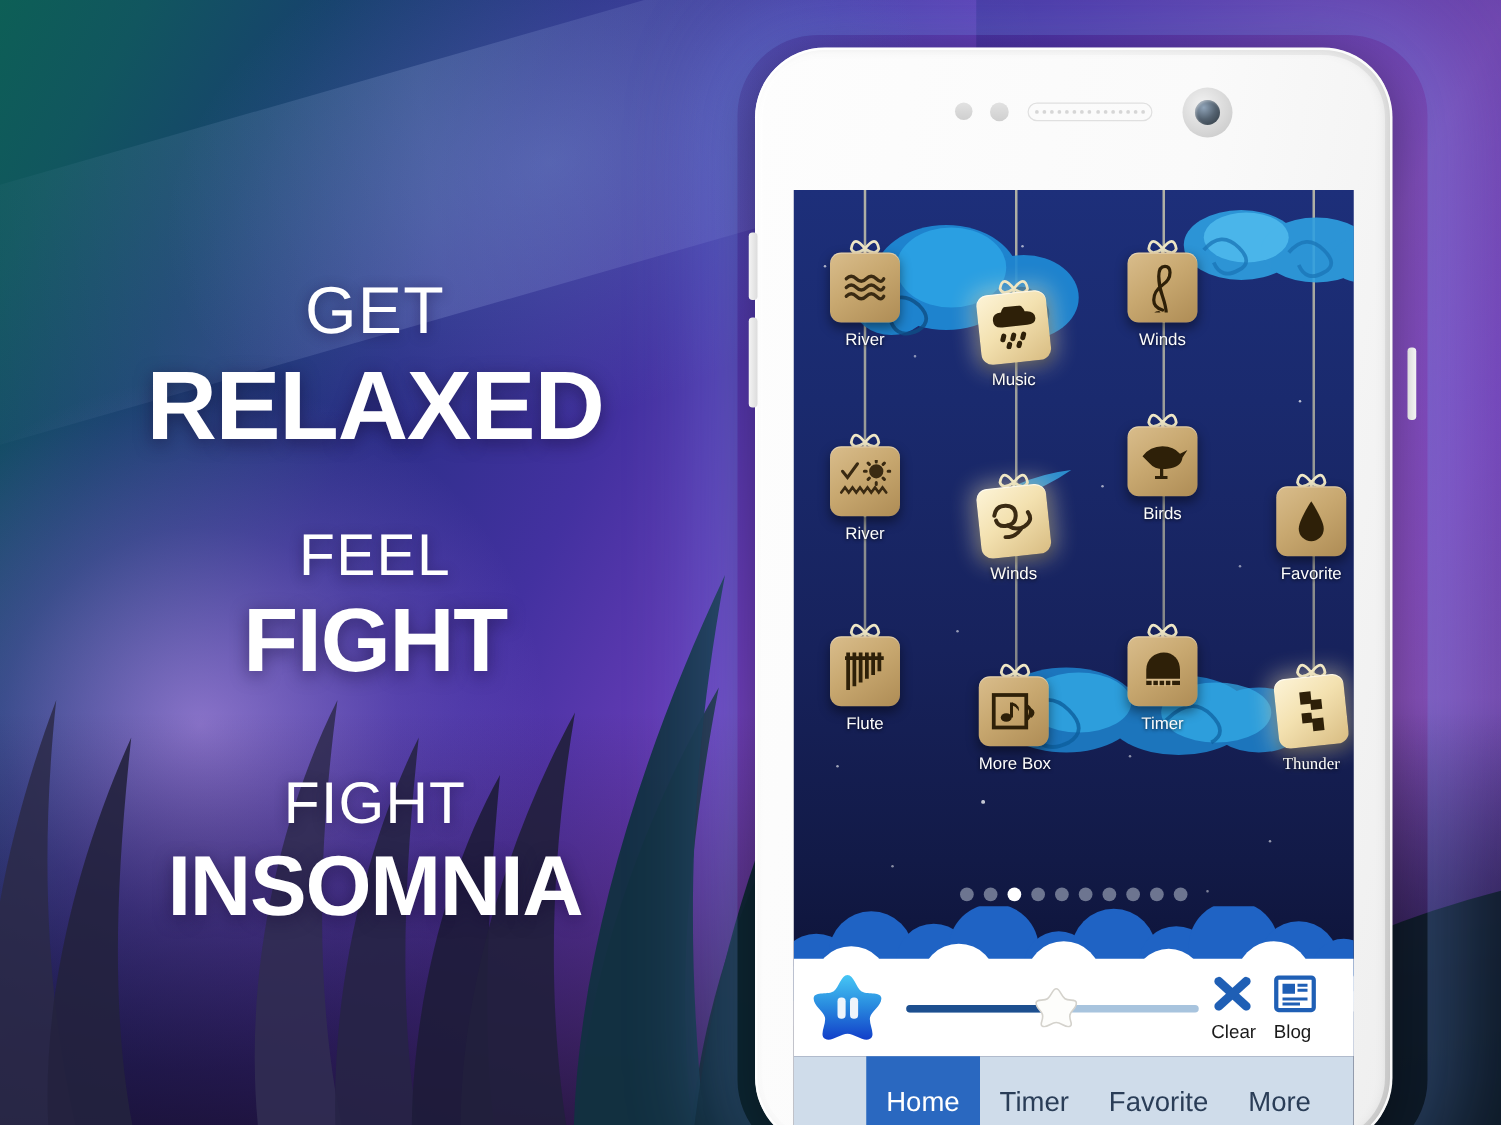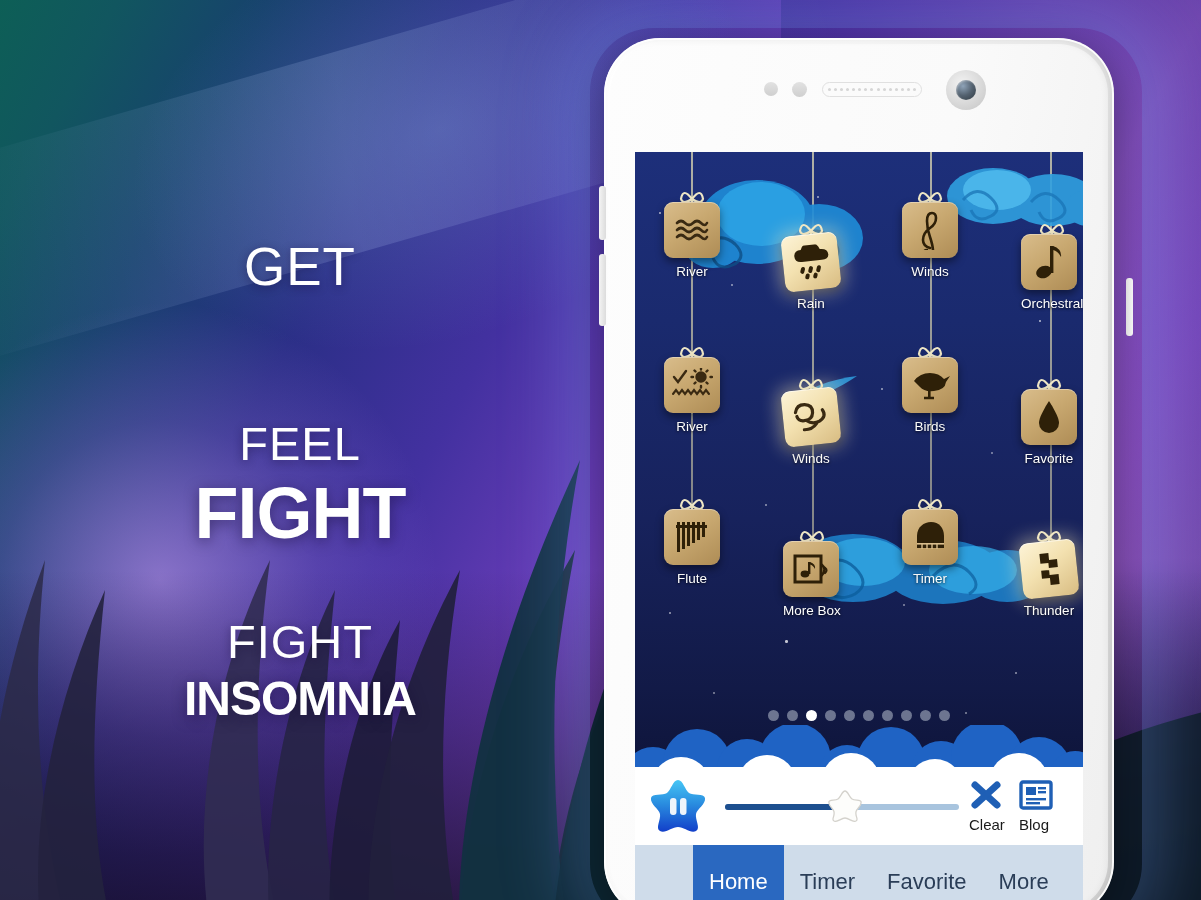--- a/index.html
+++ b/index.html
@@ -57,29 +57,29 @@
   .hl-small {
     color:#ffffff; font-weight:400; letter-spacing:1px;
     text-shadow:0 2px 10px rgba(20,10,50,.45);
     line-height:1;
   }
   .hl-big {
     color:#ffffff; font-weight:700; letter-spacing:-1px;
     text-shadow:0 3px 14px rgba(20,10,50,.5);
     line-height:1;
   }
-  #grp1 { top:240px; }
+  #grp1 { top:222px; }
   #grp1 .hl-small { font-size:53px; }
   #grp1 .hl-big { font-size:78px; margin-top:10px; }
   #grp2 { top:420px; }
   #grp2 .hl-small { font-size:47px; }
   #grp2 .hl-big { font-size:72px; margin-top:10px; }
   #grp3 { top:618px; }
   #grp3 .hl-small { font-size:47px; }
-  #grp3 .hl-big { font-size:48px; margin-top:10px; }
+  #grp3 .hl-big { font-size:68px; margin-top:10px; }
 
   
   #phone {
     position:absolute; left:604px; top:38px;
     width:524px; height:900px; z-index:10;
   }
   .phone-glow {
     position:absolute; left:-14px; top:-10px; width:552px; height:900px;
     border-radius:64px;
     box-shadow:0 0 70px 20px rgba(120,170,255,.30);
@@ -256,20 +256,21 @@
   <div class="leaf" style="right:-10px; bottom:-50px;">
     <svg width="340" height="400" viewBox="0 0 340 400">
       <path d="M0 400 C40 300 140 210 340 160 L340 400 Z" fill="#0c1b26" opacity=".9"></path>
     </svg>
   </div>
 </div>
 
 <div id="copy">
   <div class="headline-group" id="grp1">
     <div class="hl-small">GET</div>
+    <div class="hl-big">RELAXED</div>
   </div>
   <div class="headline-group" id="grp2">
     <div class="hl-small">FEEL</div>
     <div class="hl-big">FIGHT</div>
   </div>
   <div class="headline-group" id="grp3">
     <div class="hl-small">FIGHT</div>
     <div class="hl-big">INSOMNIA</div>
   </div>
 </div>
@@ -405,54 +406,37 @@
             <g fill="#2e2008">
               <path d="M10 16 q-7 0-7-6 q0-6 7-6 q2-6 9-6 q8 0 10 7 q8 0 8 6 q0 5-7 5 Z"></path>
               <rect x="8" y="21" width="4" height="7" rx="2" transform="rotate(20 10 24)"></rect>
               <rect x="16" y="21" width="4" height="7" rx="2" transform="rotate(20 18 24)"></rect>
               <rect x="24" y="21" width="4" height="7" rx="2" transform="rotate(20 26 24)"></rect>
               <rect x="12" y="28" width="4" height="6" rx="2" transform="rotate(20 14 31)"></rect>
               <rect x="20" y="28" width="4" height="6" rx="2" transform="rotate(20 22 31)"></rect>
             </g>
           </svg>
         </div>
-        <div class="tile-label">Rain</div>
+        <div class="tile-label">Music</div>
       </div>
 
       <div class="tile-wrap" style="left:267px; top:50px;">
         <div class="knot">
           <svg width="26" height="20" viewBox="0 0 26 20">
               <path d="M13 20 L13 10 M13 10 q-9-12-11 0 q2 6 11 0 q9-12 11 0 q-2 6-11 0" fill="none" stroke="#efe7c6" stroke-width="2.2" stroke-linecap="round"></path>
             </svg>
         </div>
         <div class="tile">
           <svg width="22" height="40" viewBox="0 0 22 40">
             <path d="M11 38 q-7-2-7-8 q0-7 7-12 q6-4 6-10 q0-5-4-5 q-5 0-5 8 q0 8 3 16 q3 9 3 14 q0 6-5 6 q-4 0-4-4 q0-3 3-3" fill="none" stroke="#2e2008" stroke-width="2.6" stroke-linecap="round" stroke-linejoin="round"></path>
           </svg>
         </div>
         <div class="tile-label">Winds</div>
       </div>
 
-      <div class="tile-wrap" style="left:386px; top:82px;">
-        <div class="knot">
-          <svg width="26" height="20" viewBox="0 0 26 20">
-              <path d="M13 20 L13 10 M13 10 q-9-12-11 0 q2 6 11 0 q9-12 11 0 q-2 6-11 0" fill="none" stroke="#efe7c6" stroke-width="2.2" stroke-linecap="round"></path>
-            </svg>
-        </div>
-        <div class="tile">
-          <svg width="28" height="36" viewBox="0 0 28 36">
-            <g fill="#2e2008">
-              <ellipse cx="9" cy="28" rx="8" ry="6" transform="rotate(-20 9 28)"></ellipse>
-              <rect x="15" y="2" width="3.4" height="27"></rect>
-              <path d="M18 2 q9 3 8 11 q-3-6-8-7 Z"></path>
-            </g>
-          </svg>
-        </div>
-        <div class="tile-label">Orchestral</div>
-      </div>
 
       <div class="tile-wrap" style="left:29px; top:205px;">
         <div class="knot">
           <svg width="26" height="20" viewBox="0 0 26 20">
               <path d="M13 20 L13 10 M13 10 q-9-12-11 0 q2 6 11 0 q9-12 11 0 q-2 6-11 0" fill="none" stroke="#efe7c6" stroke-width="2.2" stroke-linecap="round"></path>
             </svg>
         </div>
         <div class="tile">
           <svg width="42" height="34" viewBox="0 0 42 34">
             <g stroke="#3a2a12" fill="none" stroke-width="2.4" stroke-linecap="round">
@@ -475,21 +459,21 @@
         <div class="tile active">
           <svg width="38" height="32" viewBox="0 0 38 32">
             <path d="M4 10 q2-8 10-7 q8 1 7 9 q-1 7-9 7 q-6 0-7-5" fill="none" stroke="#3a2a12" stroke-width="3.2" stroke-linecap="round"></path>
             <path d="M14 19 q6 5 13 2 q8-4 4-11" fill="none" stroke="#3a2a12" stroke-width="3.2" stroke-linecap="round"></path>
             <path d="M24 23 q-5 6-13 5" fill="none" stroke="#3a2a12" stroke-width="3" stroke-linecap="round"></path>
           </svg>
         </div>
         <div class="tile-label">Winds</div>
       </div>
 
-      <div class="tile-wrap" style="left:267px; top:205px;">
+      <div class="tile-wrap" style="left:267px; top:189px;">
         <div class="knot">
           <svg width="26" height="20" viewBox="0 0 26 20">
               <path d="M13 20 L13 10 M13 10 q-9-12-11 0 q2 6 11 0 q9-12 11 0 q-2 6-11 0" fill="none" stroke="#efe7c6" stroke-width="2.2" stroke-linecap="round"></path>
             </svg>
         </div>
         <div class="tile">
           <svg width="40" height="30" viewBox="0 0 40 30">
             <g fill="#2e2008">
               <path d="M4 11 q6-8 16-8 q9 0 14 6 l6-3 l-4 6 q-1 8-12 9 q-10 1-14-4 q-3-3-6-6 Z"></path>
               <rect x="18" y="20" width="2.6" height="8"></rect>
@@ -568,21 +552,21 @@
             <path d="M4 28 L4 16 C4 7 11 2 18 2 C26 2 31 8 31 16 L31 28 Z" fill="#2e2008"></path>
             <g stroke="#d9bd8c" stroke-width="1.4">
               <path d="M9 24 v5 M14 24 v5 M19 24 v5 M24 24 v5"></path>
             </g>
             <rect x="4" y="23" width="27" height="1.6" fill="#d9bd8c"></rect>
           </svg>
         </div>
         <div class="tile-label">Timer</div>
       </div>
 
-      <div class="tile-wrap tilt" style="left:386px; top:389px;">
+      <div class="tile-wrap tilt" style="left:386px; top:389px;font-family:Liberation Serif, serif;">
         <div class="knot">
           <svg width="26" height="20" viewBox="0 0 26 20">
               <path d="M13 20 L13 10 M13 10 q-9-12-11 0 q2 6 11 0 q9-12 11 0 q-2 6-11 0" fill="none" stroke="#efe7c6" stroke-width="2.2" stroke-linecap="round"></path>
             </svg>
         </div>
         <div class="tile active">
           <svg width="28" height="36" viewBox="0 0 28 36">
             <path d="M6 2 h9 v7 h8 v8 h-9 v7 h9 v10 h-9 v-7 h-8 v-8 h8 v-7 h-8 Z" fill="#2e2008"></path>
           </svg>
         </div>

